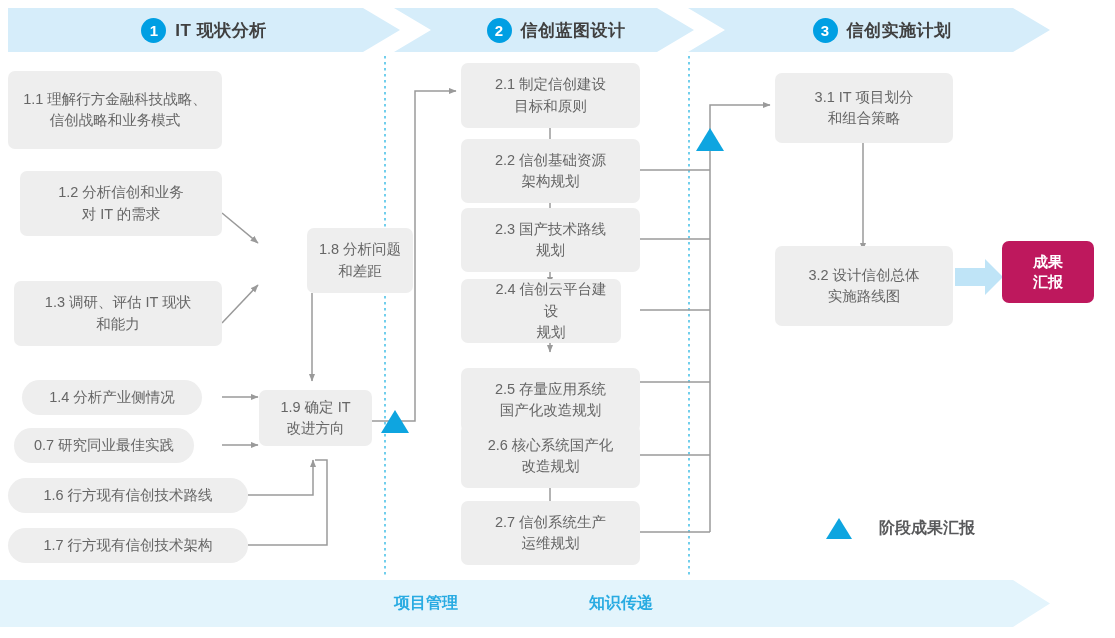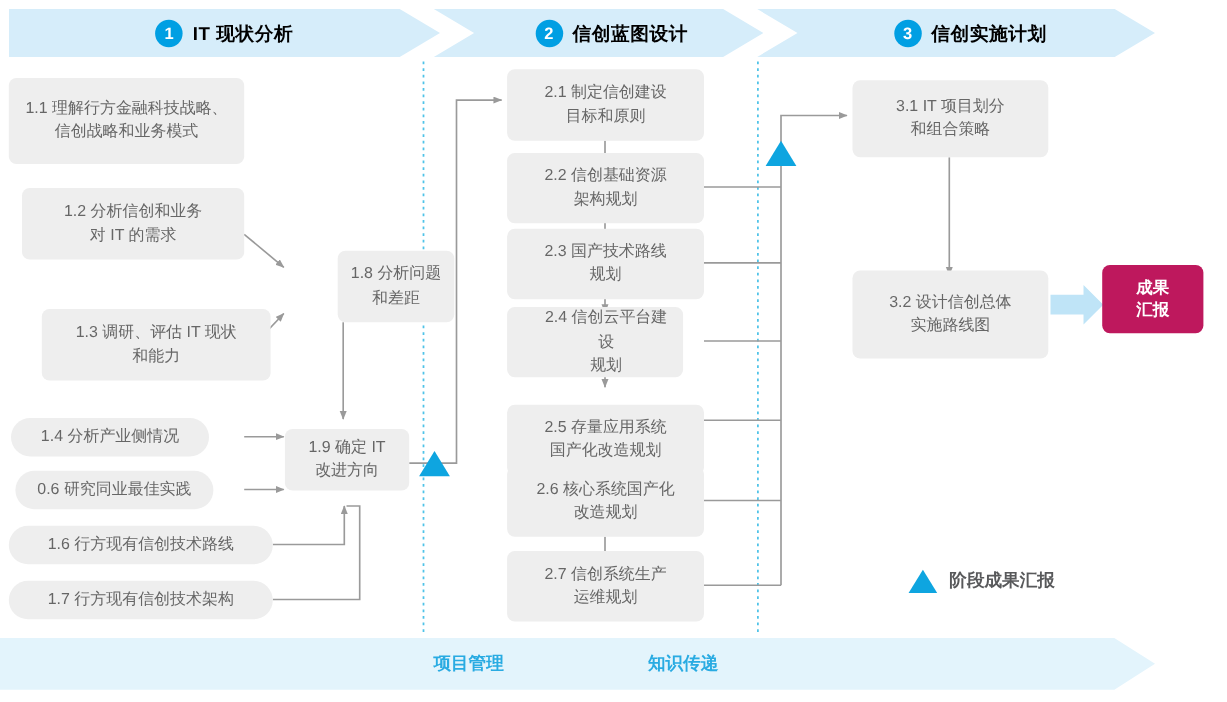--- a/index.html
+++ b/index.html
@@ -36,21 +36,21 @@
     z-index:2;
   }
   .phase-num{
     width:25px;height:25px;border-radius:50%;
     background:#009fe3;color:#ffffff;
     font-size:15px;font-weight:bold;
     display:flex;align-items:center;justify-content:center;
     line-height:1;
   }
   .phase-label{
-    color:#000000;
+    color:#404040;
     font-size:17px;
     font-weight:bold;
     letter-spacing:.5px;
     white-space:nowrap;
   }
   
   .node{
     position:absolute;
     background:#eeeeee;
     border-radius:7px;
@@ -83,21 +83,21 @@
     position:absolute;
     top:580px;height:47px;
     display:flex;align-items:center;
     color:#29abe2;font-size:16px;font-weight:bold;
     white-space:nowrap;
   }
   
   .legend{
     position:absolute;
     left:826px;top:518px;
-    display:flex;align-items:center;gap:11px;
+    display:flex;align-items:center;gap:27px;
   }
   .legend-tri{
     width:0;height:0;
     border-left:13px solid transparent;
     border-right:13px solid transparent;
     border-bottom:21px solid #0ea5e0;
   }
   .legend-text{
     color:#58595b;font-size:16px;font-weight:bold;white-space:nowrap;
   }
@@ -186,24 +186,24 @@
     <path d="M955,268 L985,268 L985,259 L1003,277 L985,295 L985,286 L955,286 z" fill="#bfe4f7"></path>
   </svg>
 
   <div class="marker-tri" style="left:381px;top:410px;"></div>
   <div class="marker-tri" style="left:696px;top:128px;"></div>
 
   <div class="node" style="left:8px;top:71px;width:214px;height:78px;">1.1 理解行方金融科技战略、
 信创战略和业务模式</div>
   <div class="node" style="left:20px;top:171px;width:202px;height:65px;">1.2 分析信创和业务
 对 IT 的需求</div>
-  <div class="node" style="left:14px;top:281px;width:208px;height:65px;margin-left:24px;">1.3 调研、评估 IT 现状
+  <div class="node" style="left:14px;top:281px;width:208px;height:65px;">1.3 调研、评估 IT 现状
 和能力</div>
-  <div class="node pill" style="left:10px;top:380px;width:180px;height:35px;">1.4 分析产业侧情况</div>
-  <div class="node pill" style="left:14px;top:428px;width:180px;height:35px;">0.6 研究同业最佳实践</div>
+  <div class="node pill" style="left:22px;top:380px;width:180px;height:35px;">1.4 分析产业侧情况</div>
+  <div class="node pill" style="left:14px;top:428px;width:180px;height:35px;">0.7 研究同业最佳实践</div>
   <div class="node pill" style="left:8px;top:478px;width:240px;height:35px;">1.6 行方现有信创技术路线</div>
   <div class="node pill" style="left:8px;top:528px;width:240px;height:35px;">1.7 行方现有信创技术架构</div>
   <div class="node" style="left:259px;top:228px;width:106px;height:65px;margin-left:48px;">1.8 分析问题
 和差距</div>
   <div class="node" style="left:259px;top:390px;width:113px;height:56px;">1.9 确定 IT
 改进方向</div>
 
   <div class="node" style="left:461px;top:63px;width:179px;height:65px;">2.1 制定信创建设
 目标和原则</div>
   <div class="node" style="left:461px;top:139px;width:179px;height:64px;">2.2 信创基础资源

